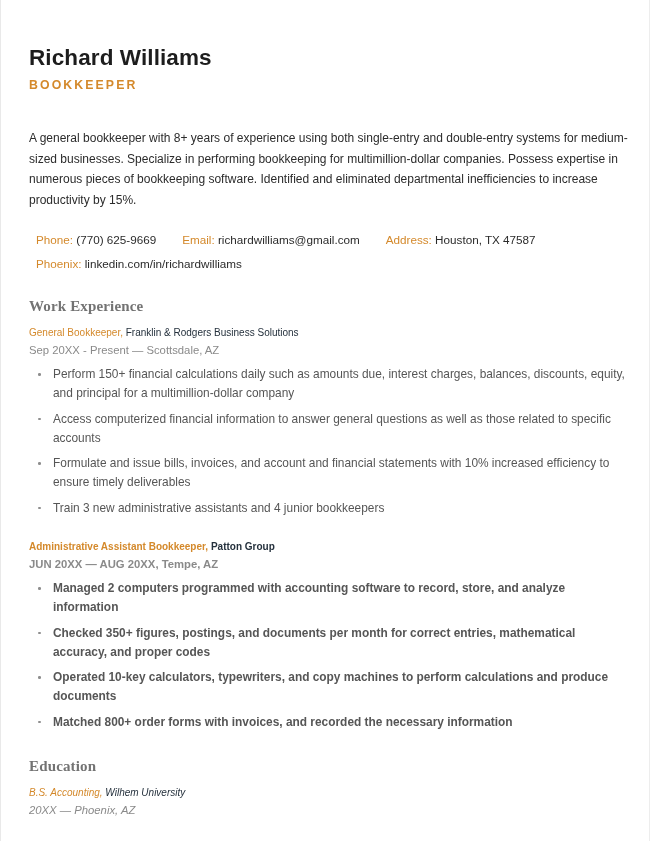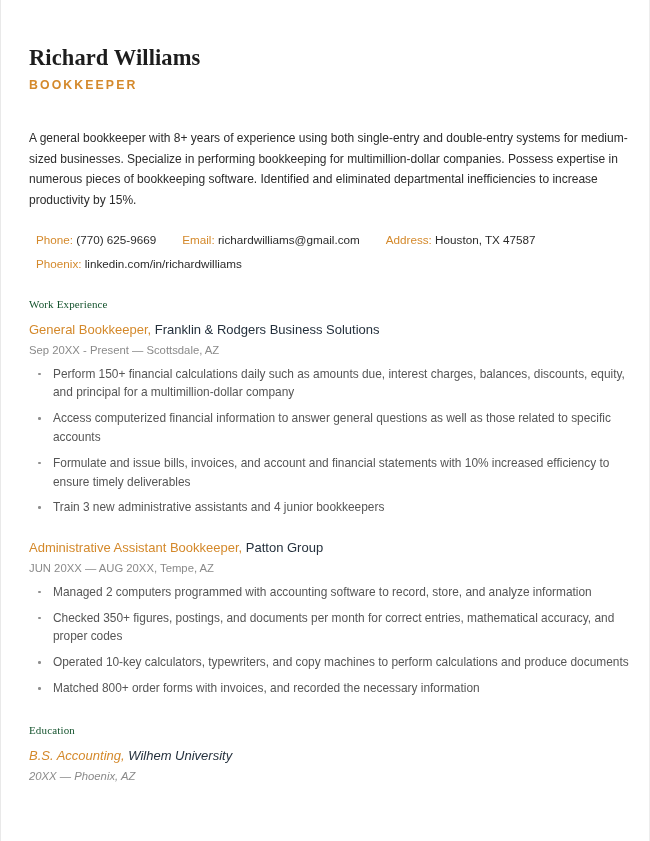--- a/index.html
+++ b/index.html
@@ -20,21 +20,21 @@
     border-left: 1px solid #e9e9e9;
     border-right: 1px solid #ededed;
     overflow: hidden;
   }
   .inner {
     padding: 44px 20px 0 28px;
   }
 
   
   .name {
-    font-family: Liberation Serif, serif;
+    font-family: Liberation Sans, sans-serif;
     font-size: 22.5px;
     font-weight: 700;
     color: #1d1d1d;
     letter-spacing: 0.1px;
     line-height: 1.2;
     margin: 0 0 7px 0;
   }
   .job-title {
     font-size: 12.3px;
     font-weight: 700;
@@ -64,32 +64,32 @@
   .contact-item { display: inline; white-space: nowrap; }
   .contact-item + .contact-item { margin-left: 26px; }
   .contact-label { color: #d4892b; }
   .contact-value { color: #2b2b2b; }
   .contact-block { margin-bottom: 25px; }
 
   
   .section { margin-bottom: 22px; }
   .section-title {
     font-family: "Liberation Serif", serif;
-    font-size: 11px;
-    font-weight: 400;
-    color: #14532d;
+    font-size: 15px;
+    font-weight: 700;
+    color: #737373;
     margin: 0 0 11px 0;
     letter-spacing: 0.15px;
   }
 
   
   .entry { margin-bottom: 14px; }
   .entry:last-child { margin-bottom: 0; }
   .entry-head {
-    font-size: 13px;
+    font-size: 10px;
     line-height: 1.45;
     margin-bottom: 2px;
   }
   .entry-role { color: #d4892b; }
   .entry-org { color: #25313d; }
   .entry-meta {
     font-size: 11.3px;
     color: #8a8a8a;
     line-height: 1.5;
     margin-bottom: 6px;
@@ -157,21 +157,21 @@
         </div>
         <div class="entry-meta">Sep 20XX - Present — Scottsdale, AZ</div>
         <ul class="bullets">
           <li>Perform 150+ financial calculations daily such as amounts due, interest charges, balances, discounts, equity, and principal for a multimillion-dollar company</li>
           <li>Access computerized financial information to answer general questions as well as those related to specific accounts</li>
           <li>Formulate and issue bills, invoices, and account and financial statements with 10% increased efficiency to ensure timely deliverables</li>
           <li>Train 3 new administrative assistants and 4 junior bookkeepers</li>
         </ul>
       </div>
 
-      <div class="entry" style="margin-top:22px;">
+      <div class="entry" style="margin-top:22px;font-weight:bold;">
         <div class="entry-head">
           <span class="entry-role">Administrative Assistant Bookkeeper,</span>
           <span class="entry-org">Patton Group</span>
         </div>
         <div class="entry-meta">JUN 20XX — AUG 20XX, Tempe, AZ</div>
         <ul class="bullets">
           <li>Managed 2 computers programmed with accounting software to record, store, and analyze information</li>
           <li>Checked 350+ figures, postings, and documents per month for correct entries, mathematical accuracy, and proper codes</li>
           <li>Operated 10-key calculators, typewriters, and copy machines to perform calculations and produce documents</li>
           <li>Matched 800+ order forms with invoices, and recorded the necessary information</li>

